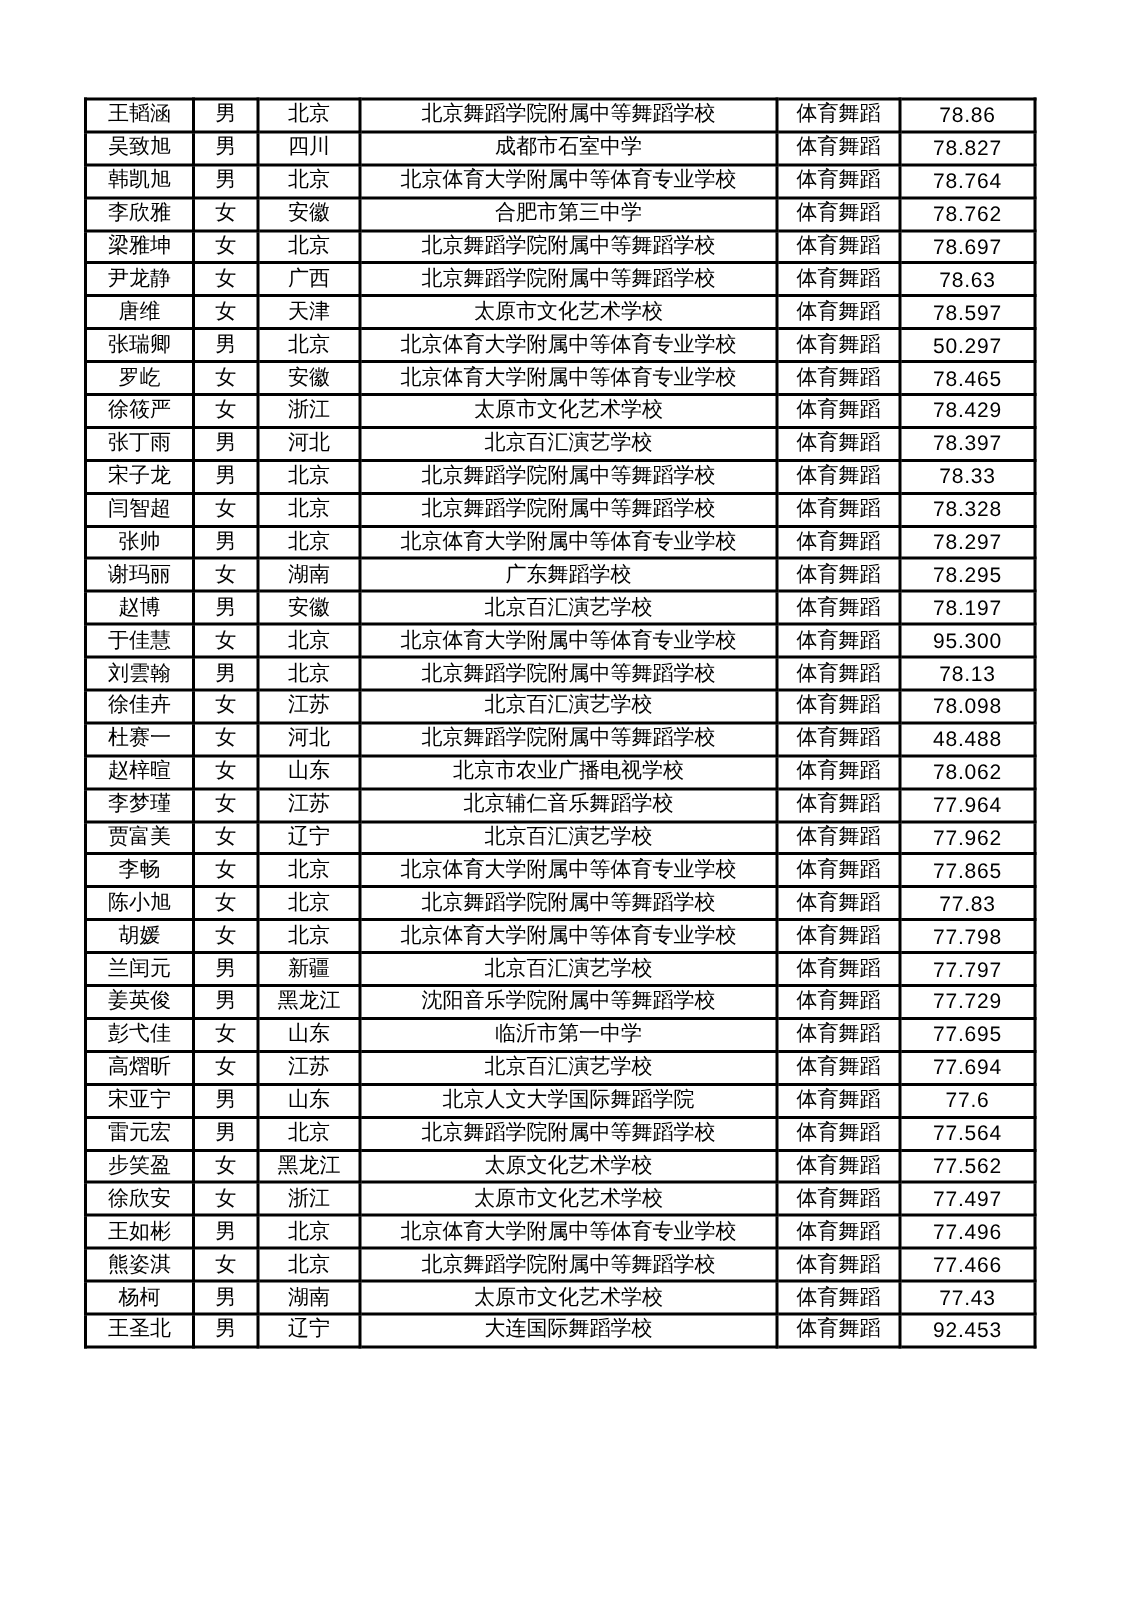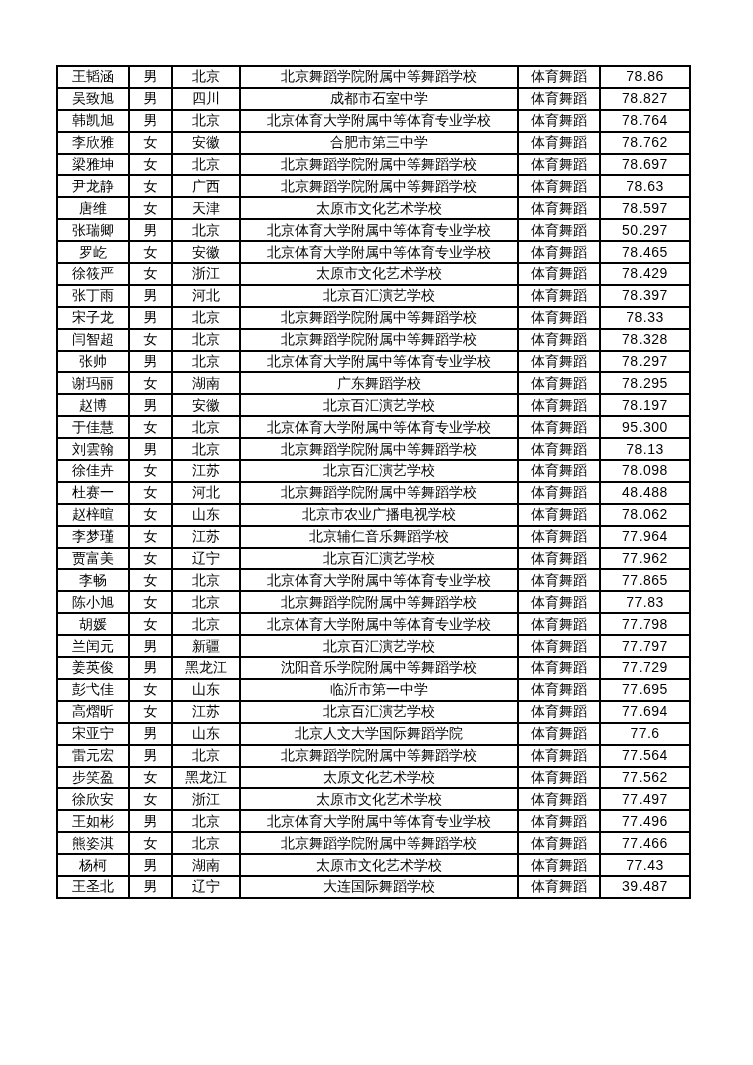--- a/index.html
+++ b/index.html
@@ -335,17 +335,17 @@
           <td class="c-school">太原市文化艺术学校</td>
           <td class="c-cat">体育舞蹈</td>
           <td class="c-score">77.43</td>
         </tr>
         <tr>
           <td class="c-name">王圣北</td>
           <td class="c-gender">男</td>
           <td class="c-prov">辽宁</td>
           <td class="c-school">大连国际舞蹈学校</td>
           <td class="c-cat">体育舞蹈</td>
-          <td class="c-score">39.487</td>
+          <td class="c-score">92.453</td>
         </tr>
       </tbody>
   </table>
 </div>
 
 </body></html>

